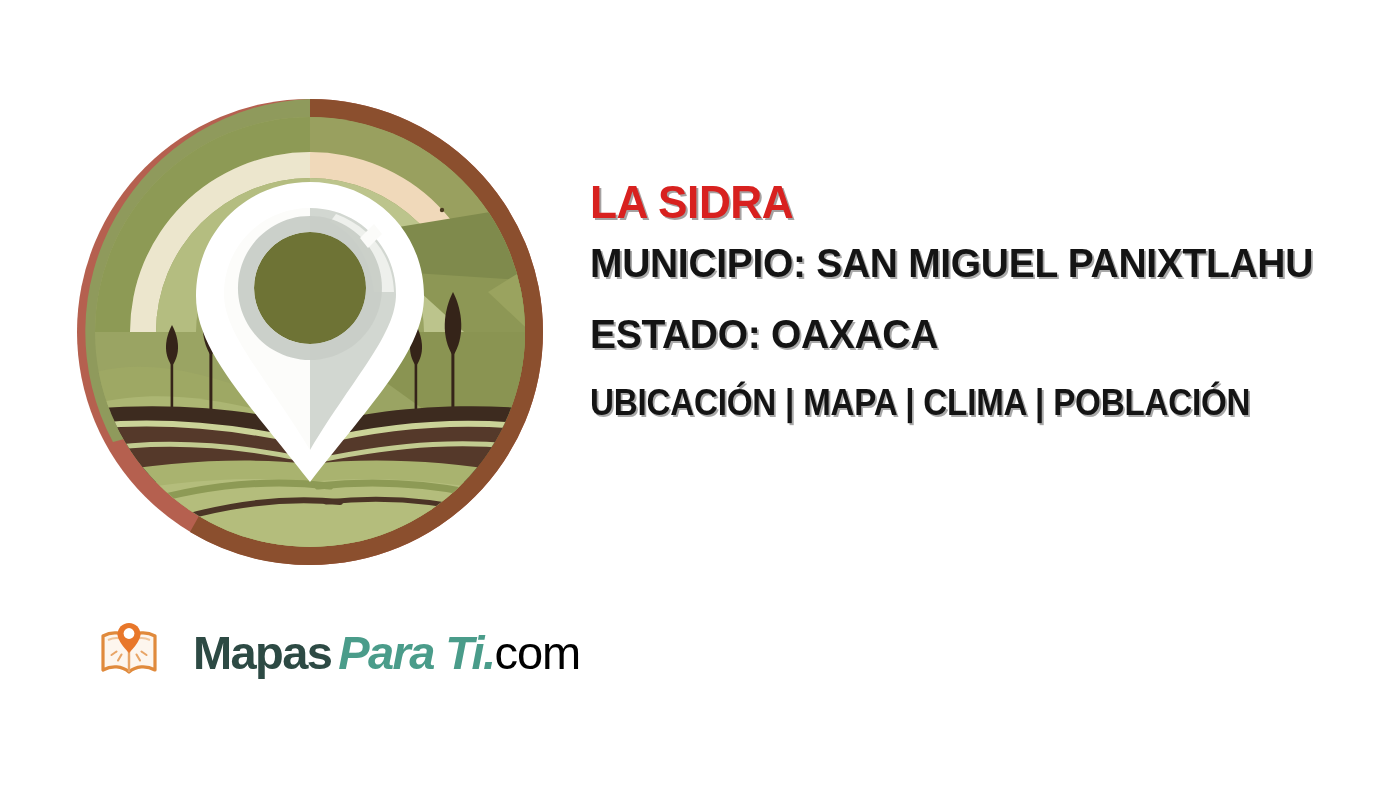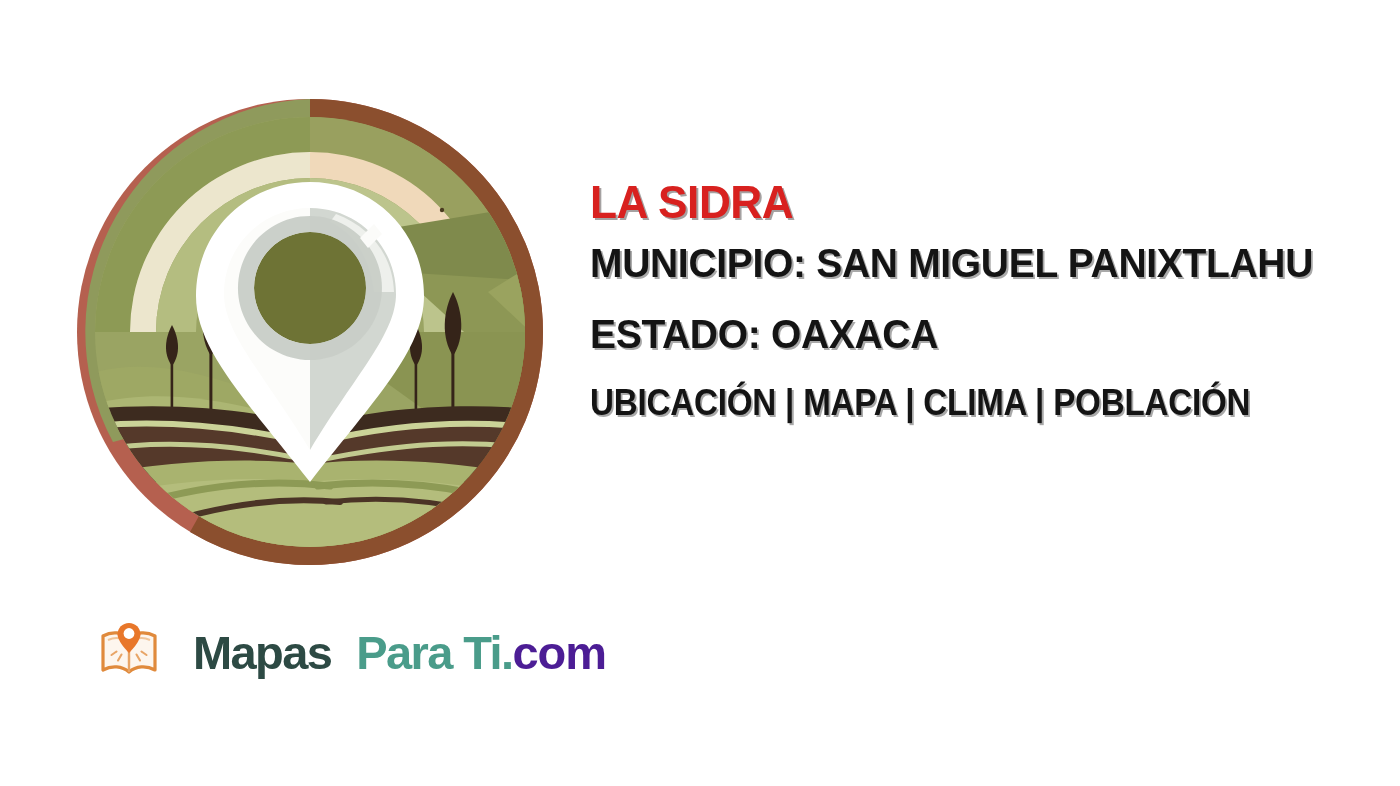--- a/index.html
+++ b/index.html
@@ -96,22 +96,22 @@
   #brand-icon { width: 62px; height: 64px; display: block; flex: 0 0 auto; }
   #brand-wordmark {
     font-family: "Liberation Sans", sans-serif;
     font-weight: 700;
     font-size: 47px;
     line-height: 1;
     letter-spacing: -1.6px;
     white-space: nowrap;
   }
   .wm-mapas { color: #2d4a44; margin-left: 20px; }
-  .wm-parati { color: #4a9c8a; margin-left: 25px; }
-  .wm-dotcom { color: #4c1d95; font-weight: 700; letter-spacing: -1px; }
+  .wm-parati { color: #4a9c8a; margin-left: 7px; font-style: italic; }
+  .wm-dotcom { color: #000000; font-weight: 400; letter-spacing: -1px; }
 </style>
 </head>
 <body>
 
 <div id="page">
 
   <div id="emblem">
     <svg viewBox="0 0 484 500" xmlns="http://www.w3.org/2000/svg" aria-hidden="true">
       <defs>
         <clipPath id="discClip">

